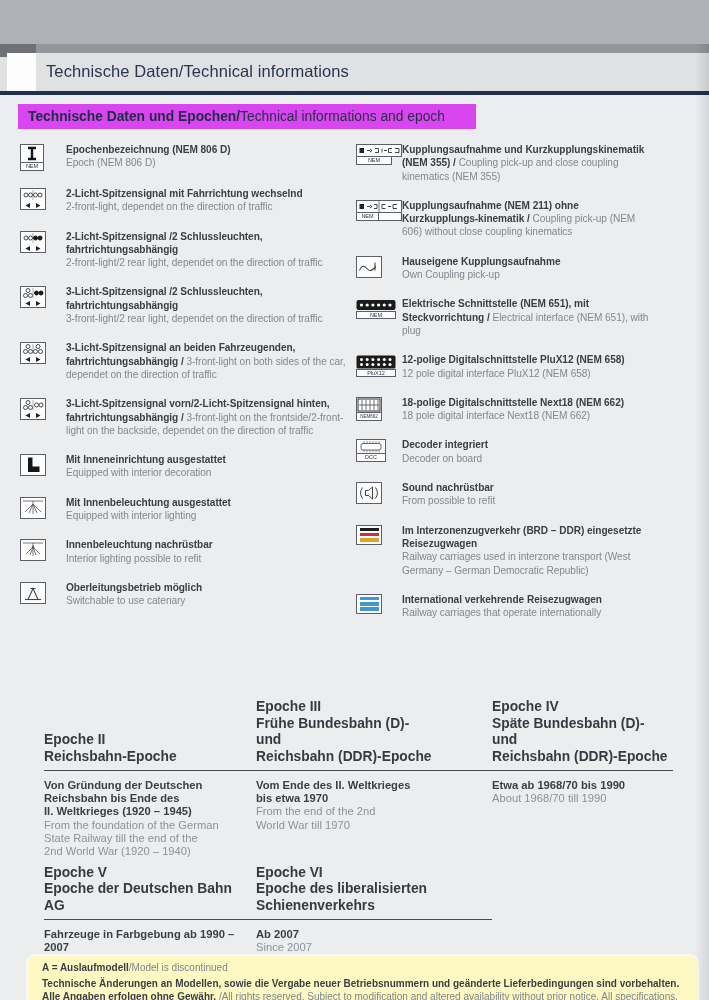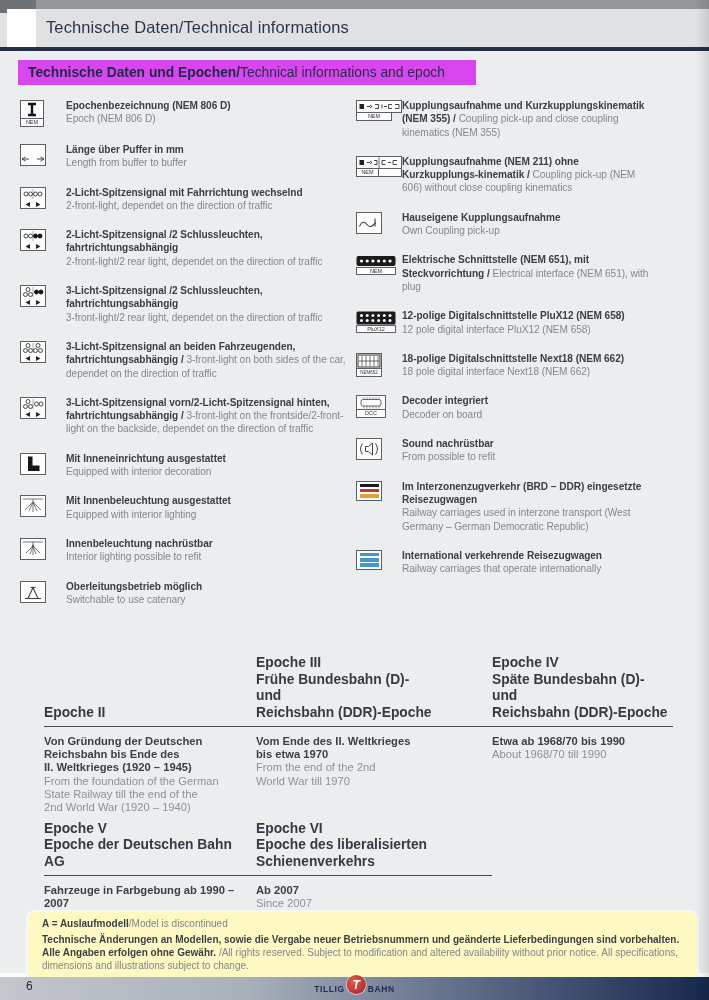--- a/index.html
+++ b/index.html
@@ -1,21 +1,21 @@
 <!DOCTYPE html>
 <html><head>
 <meta charset="utf-8">
 <style>
   html,body{margin:0;padding:0;}
   body{
     width:709px;height:1000px;position:relative;overflow:hidden;
     background:#aeb1b5;font-family:"Liberation Sans",sans-serif;
     -webkit-font-smoothing:antialiased;
   }
-  #page{position:absolute;inset:0;}
+  #page{position:absolute;inset:0;margin-top:44px;}
   .top-edge{position:absolute;top:0;left:0;right:0;height:9px;background:#93969a;}
   .corner-dark{position:absolute;top:0;left:0;width:36px;height:13px;background:#6e7175;}
   .titlebar{position:absolute;top:9px;left:0;right:0;height:38px;background:#dfe1e2;}
   .white-notch{position:absolute;top:9px;left:7px;width:29px;height:38px;background:#fdfdfd;}
   .page-title{position:absolute;left:46px;top:18px;font-size:16.5px;color:#2a364e;letter-spacing:0.1px;}
   .navy-rule{position:absolute;top:47px;left:0;right:0;height:4px;background:#22304e;}
   .content{position:absolute;top:51px;left:0;right:0;height:922px;background:#ecedee;border-bottom:4px solid #fafbfb;}
   .right-shade{position:absolute;top:0;right:0;bottom:0;width:14px;background:linear-gradient(90deg,rgba(0,0,0,0),rgba(0,0,0,0.10));pointer-events:none;z-index:9;}
 
   .section-band{margin:9px 0 0 18px;width:458px;height:25px;background:#d946ef;display:flex;align-items:center;padding-left:10px;box-sizing:border-box;}
@@ -91,30 +91,20 @@
                 <svg width="16" height="15">
                     <path d="M4 2 h8 M4 13 h8 M8 2 v11" stroke="#141414" stroke-width="2.4" fill="none"></path>
                   </svg>
               </div>
               <div class="ilab">NEM</div>
             </div>
           </div>
           <div class="txt"><span class="de">Epochenbezeichnung (NEM 806 D)</span><span class="en">Epoch (NEM 806 D)</span></div>
         </div>
 
-        <div class="li">
-          <div class="ico">
-            <div class="ib" style="width:26px;height:22px">
-              <svg width="24" height="20">
-                  <path d="M1 14 h7 M1 14 l3.5 -2 M1 14 l3.5 2 M23 14 h-7 M23 14 l-3.5 -2 M23 14 l-3.5 2" stroke="#444" stroke-width="1" fill="none"></path>
-                </svg>
-            </div>
-          </div>
-          <div class="txt"><span class="de">Länge über Puffer in mm</span><span class="en">Length from buffer to buffer</span></div>
-        </div>
 
         <div class="li">
           <div class="ico">
             <div class="ib" style="width:26px;height:22px">
               <svg width="24" height="20">
                   <line x1="12" y1="1" x2="12" y2="11" stroke="#888" stroke-width="0.7"></line>
                   <circle class="oc" cx="5" cy="6" r="2"></circle>
                   <circle class="oc" cx="9.5" cy="6" r="2"></circle>
                   <circle class="oc" cx="14.5" cy="6" r="2"></circle>
                   <circle class="oc" cx="19" cy="6" r="2"></circle>
@@ -449,21 +439,21 @@
           <div class="txt"><span class="de">International verkehrende Reisezugwagen</span><span class="en">Railway carriages that operate internationally</span></div>
         </div>
 
       </div>
     </div>
 
     <div class="epochs">
 
 
       <div class="ep c2 row1">
-        <div class="ep-head"><span>Epoche II</span></div>
+        <div class="ep-head"><span>Epoche II</span><span>Reichsbahn-Epoche</span></div>
         <div class="ep-rule"></div>
         <div class="ep-body"><span class="de">Von Gründung der Deutschen
 Reichsbahn bis Ende des
 II. Weltkrieges (1920 – 1945)</span><span class="en">From the foundation of the German
 State Railway till the end of the
 2nd World War (1920 – 1940)</span></div>
       </div>
 
       <div class="ep c3 row1">
         <div class="ep-head"><span>Epoche III</span><span>Frühe Bundesbahn (D)- und

